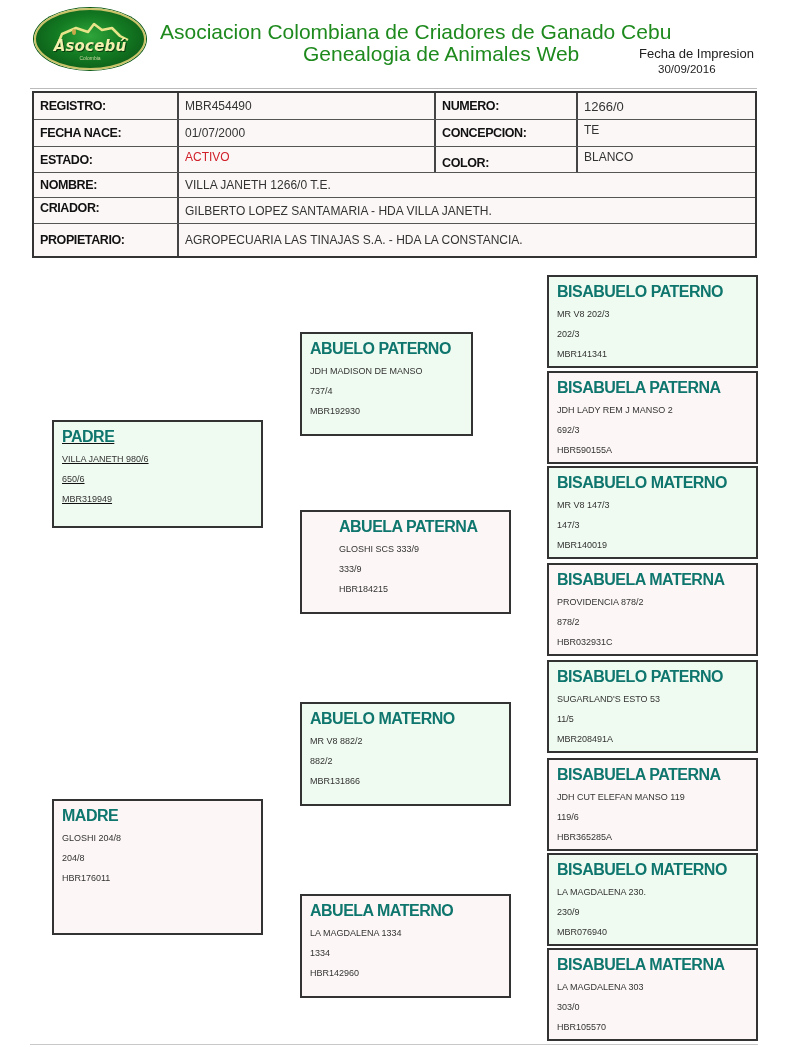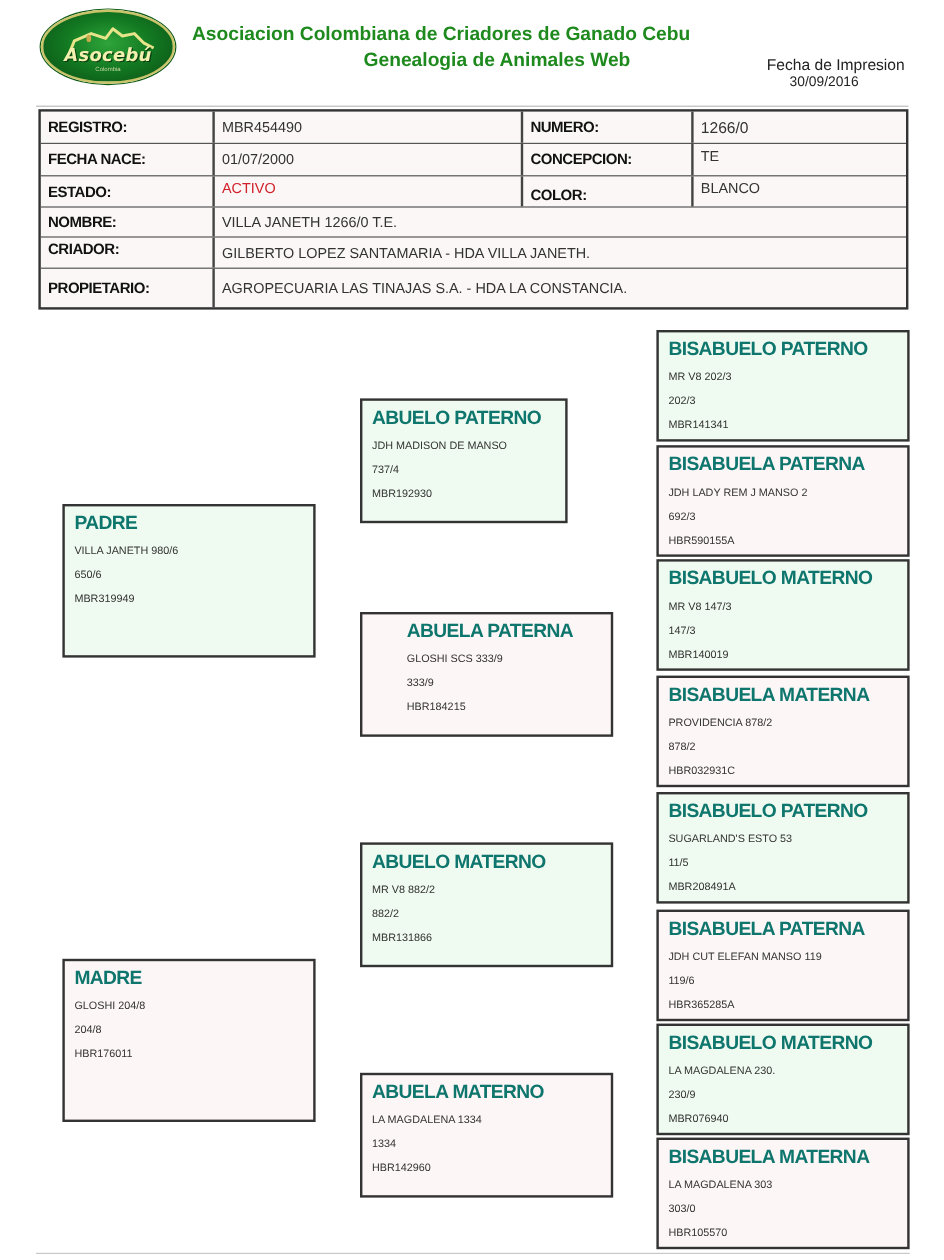--- a/index.html
+++ b/index.html
@@ -20,22 +20,22 @@
     font-family: "DejaVu Sans", sans-serif; font-weight: bold; font-style: italic;
     font-size: 15px; color: #f4f0b0; letter-spacing: 0.2px;
     text-shadow: 1px 1px 0 #0a3d10;
   }
   .logo-sub {
     position: absolute; left: 0; right: 0; top: 45px; text-align: center;
     font-size: 5px; color: #c8d8a0;
   }
 
   .title1, .title2 {
-    position: absolute; font-family: "Liberation Sans", sans-serif; font-weight: bold;
-    color: #1e8a1e; font-size: 16px; white-space: nowrap;
+    position: absolute; font-family: "Liberation Sans", sans-serif; font-weight: normal;
+    color: #1e8a1e; font-size: 21px; white-space: nowrap;
   }
   .title1 { left: 160px; top: 20px; }
   .title2 { left: 303px; top: 42px; }
 
   .print-label { position: absolute; left: 639px; top: 46px; font-size: 13px; color: #222; }
   .print-date { position: absolute; left: 658px; top: 63px; font-size: 11.5px; color: #222; }
 
   .info {
     position: absolute; left: 32px; top: 91px; width: 725px;
     border: 2px solid #333; background: #fcf7f7;
@@ -111,21 +111,21 @@
   <div class="info-row" style="height:26px;">
     <div class="cell c1 lbl top-al">CRIADOR:</div>
     <div class="cell cwide val bl">GILBERTO LOPEZ SANTAMARIA - HDA VILLA JANETH.</div>
   </div>
   <div class="info-row" style="height:32px;">
     <div class="cell c1 lbl">PROPIETARIO:</div>
     <div class="cell cwide val bl">AGROPECUARIA LAS TINAJAS S.A. - HDA LA CONSTANCIA.</div>
   </div>
 </div>
 
-<div class="box m" style="left:52px; top:420px; width:211px; height:128px;">
+<div class="box m" style="left:52px; top:420px; width:211px; height:108px;text-decoration:underline;">
   <div class="h">PADRE</div>
   <div class="l">VILLA JANETH 980/6</div>
   <div class="l">650/6</div>
   <div class="l">MBR319949</div>
 </div>
 <div class="box f" style="left:52px; top:799px; width:211px; height:136px;">
   <div class="h">MADRE</div>
   <div class="l">GLOSHI 204/8</div>
   <div class="l">204/8</div>
   <div class="l">HBR176011</div>

